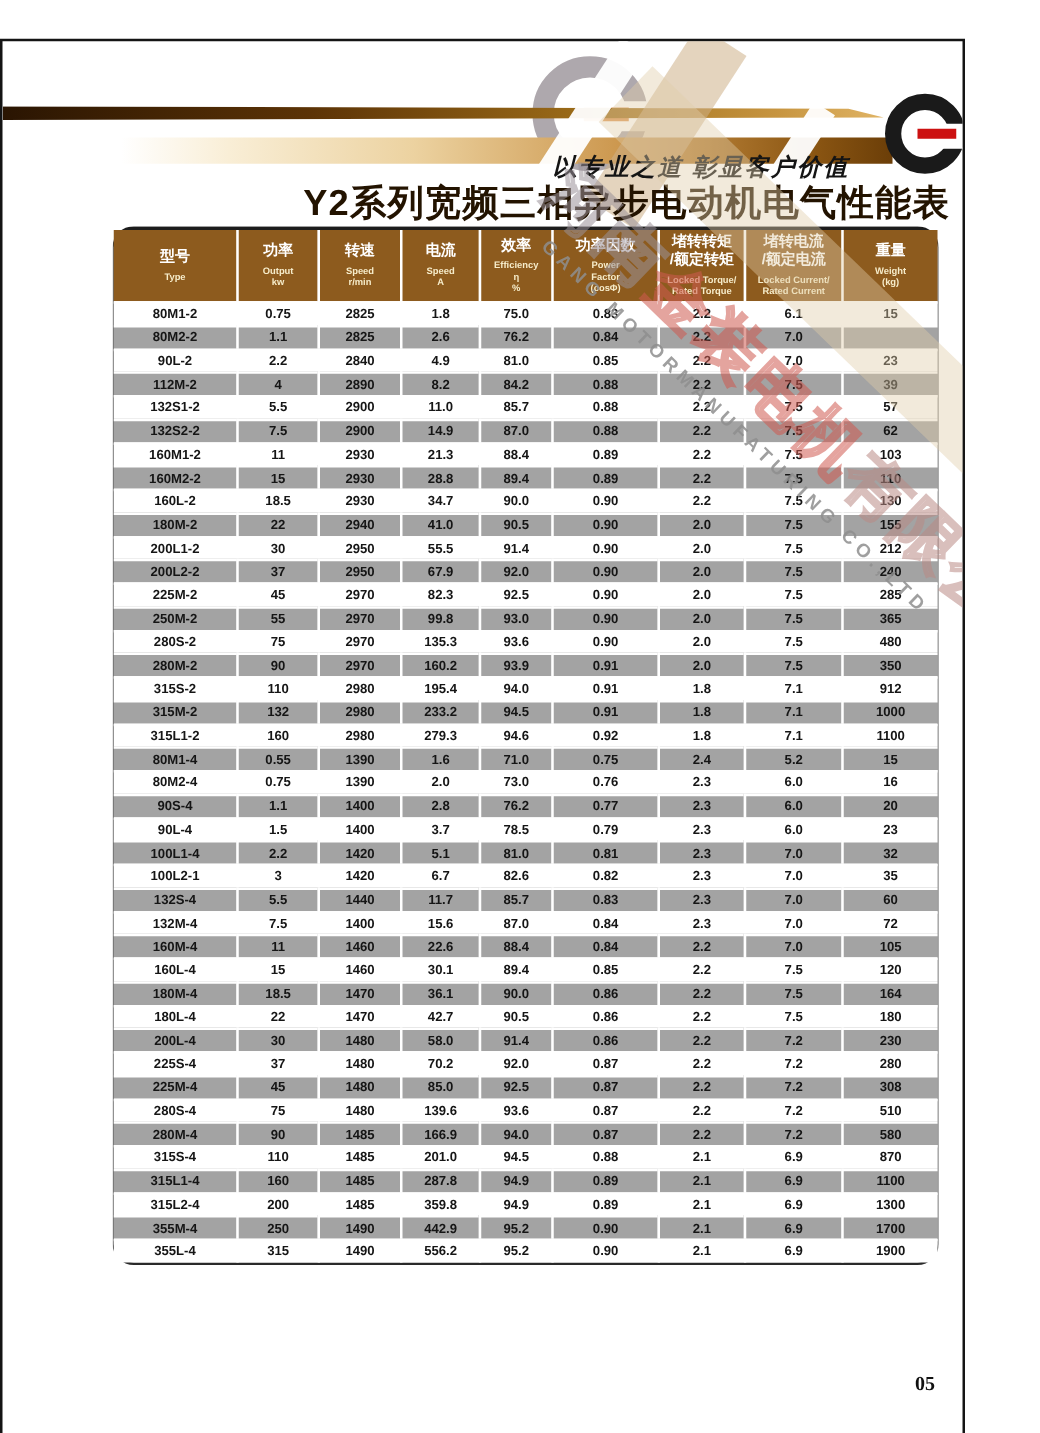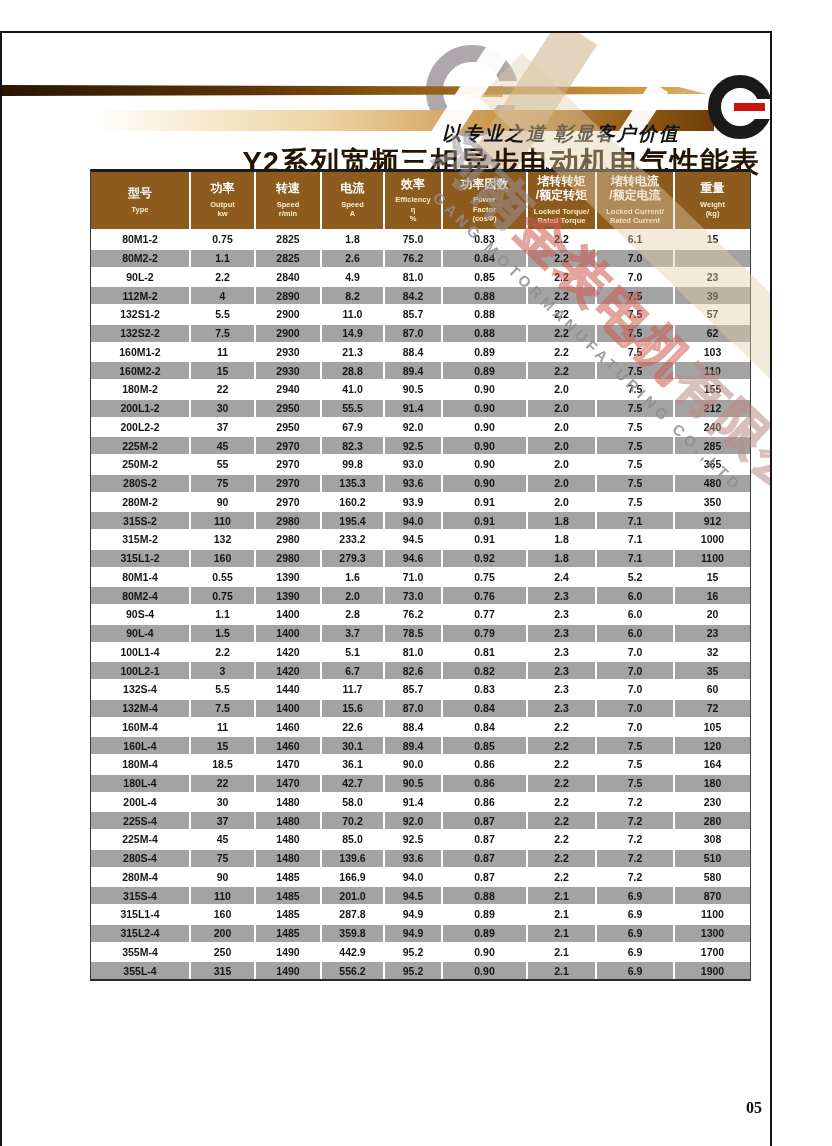--- a/index.html
+++ b/index.html
@@ -44,24 +44,24 @@
   .logo-gap { position:absolute; right:-14px; top:30%; width:22px; height:20px; background:#fff; }
   .logo-dash { position:absolute; left:34%; top:40%; width:82%; height:8px; background:var(--logo-red,#cc1111); }
   
   .title {
     position:absolute; left:99px; top:110px; width:659px; margin:0; z-index:4;
     text-align:right; font-size:29px; font-weight:bold; letter-spacing:1px;
     color:var(--title-color,#231300); white-space:nowrap;
   }
   
   .spec-table {
-    position:absolute; left:88px; top:136px; width:659px; z-index:4;
+    position:absolute; left:88px; top:148px; width:659px; z-index:4;
     border-collapse:separate; border-spacing:0; table-layout:fixed;
     border-top:3px solid #1c1c1c; border-left:1px solid #3a3a3a;
-    border-right:1px solid #3a3a3a; border-bottom:2px solid #2a2a2a;
+    border-right:1px solid #3a3a3a; border-bottom:2px solid #2a2a2a;border-radius:17px;
   }
   .spec-table thead th {
     height:57px; background:var(--header-bg,#8d5b1e); vertical-align:middle;
     padding:2px 1px; box-sizing:border-box;
   }
   .spec-table th + th, .spec-table td + td { border-left:2px solid #ffffff; }
   .h-cn {
     font-size:12px; font-weight:bold; color:var(--header-text-cn,#ffffff);
     white-space:pre-line; line-height:1.15; text-align:center; margin-bottom:4px;
   }
@@ -92,21 +92,21 @@
   .wm-gray { -webkit-text-stroke:2px var(--watermark-gray,#9b9399); }
   .wm-red  { -webkit-text-stroke:2px var(--watermark-red,#cf5a50); }
   .wm-pink { -webkit-text-stroke:2px #bb8a86; }
   .wm-en {
     margin:0 0 0 28px; font-size:15px; font-weight:bold; letter-spacing:4.5px;
     color:#8f8f8f; opacity:.85;
   }
   
   .page-num {
     position:absolute; left:716px; top:1066px; width:44px; z-index:4;
-    text-align:right; font-family:"Liberation Serif", serif;
+    text-align:center; font-family:"Liberation Serif", serif;
     font-weight:bold; font-size:16px; color:#111;
   }
 </style>
 </head>
 <body>
 
 <div class="page">
 
   <div class="wm-g">
     <div class="wm-g-gap"></div>
@@ -272,20 +272,31 @@
           <td>15</td>
           <td>2930</td>
           <td>28.8</td>
           <td>89.4</td>
           <td>0.89</td>
           <td>2.2</td>
           <td>7.5</td>
           <td>110</td>
         </tr>
         <tr>
+          <td>160L-2</td>
+          <td>18.5</td>
+          <td>2930</td>
+          <td>34.7</td>
+          <td>90.0</td>
+          <td>0.90</td>
+          <td>2.2</td>
+          <td>7.5</td>
+          <td>130</td>
+        </tr>
+        <tr>
           <td>180M-2</td>
           <td>22</td>
           <td>2940</td>
           <td>41.0</td>
           <td>90.5</td>
           <td>0.90</td>
           <td>2.0</td>
           <td>7.5</td>
           <td>155</td>
         </tr>

